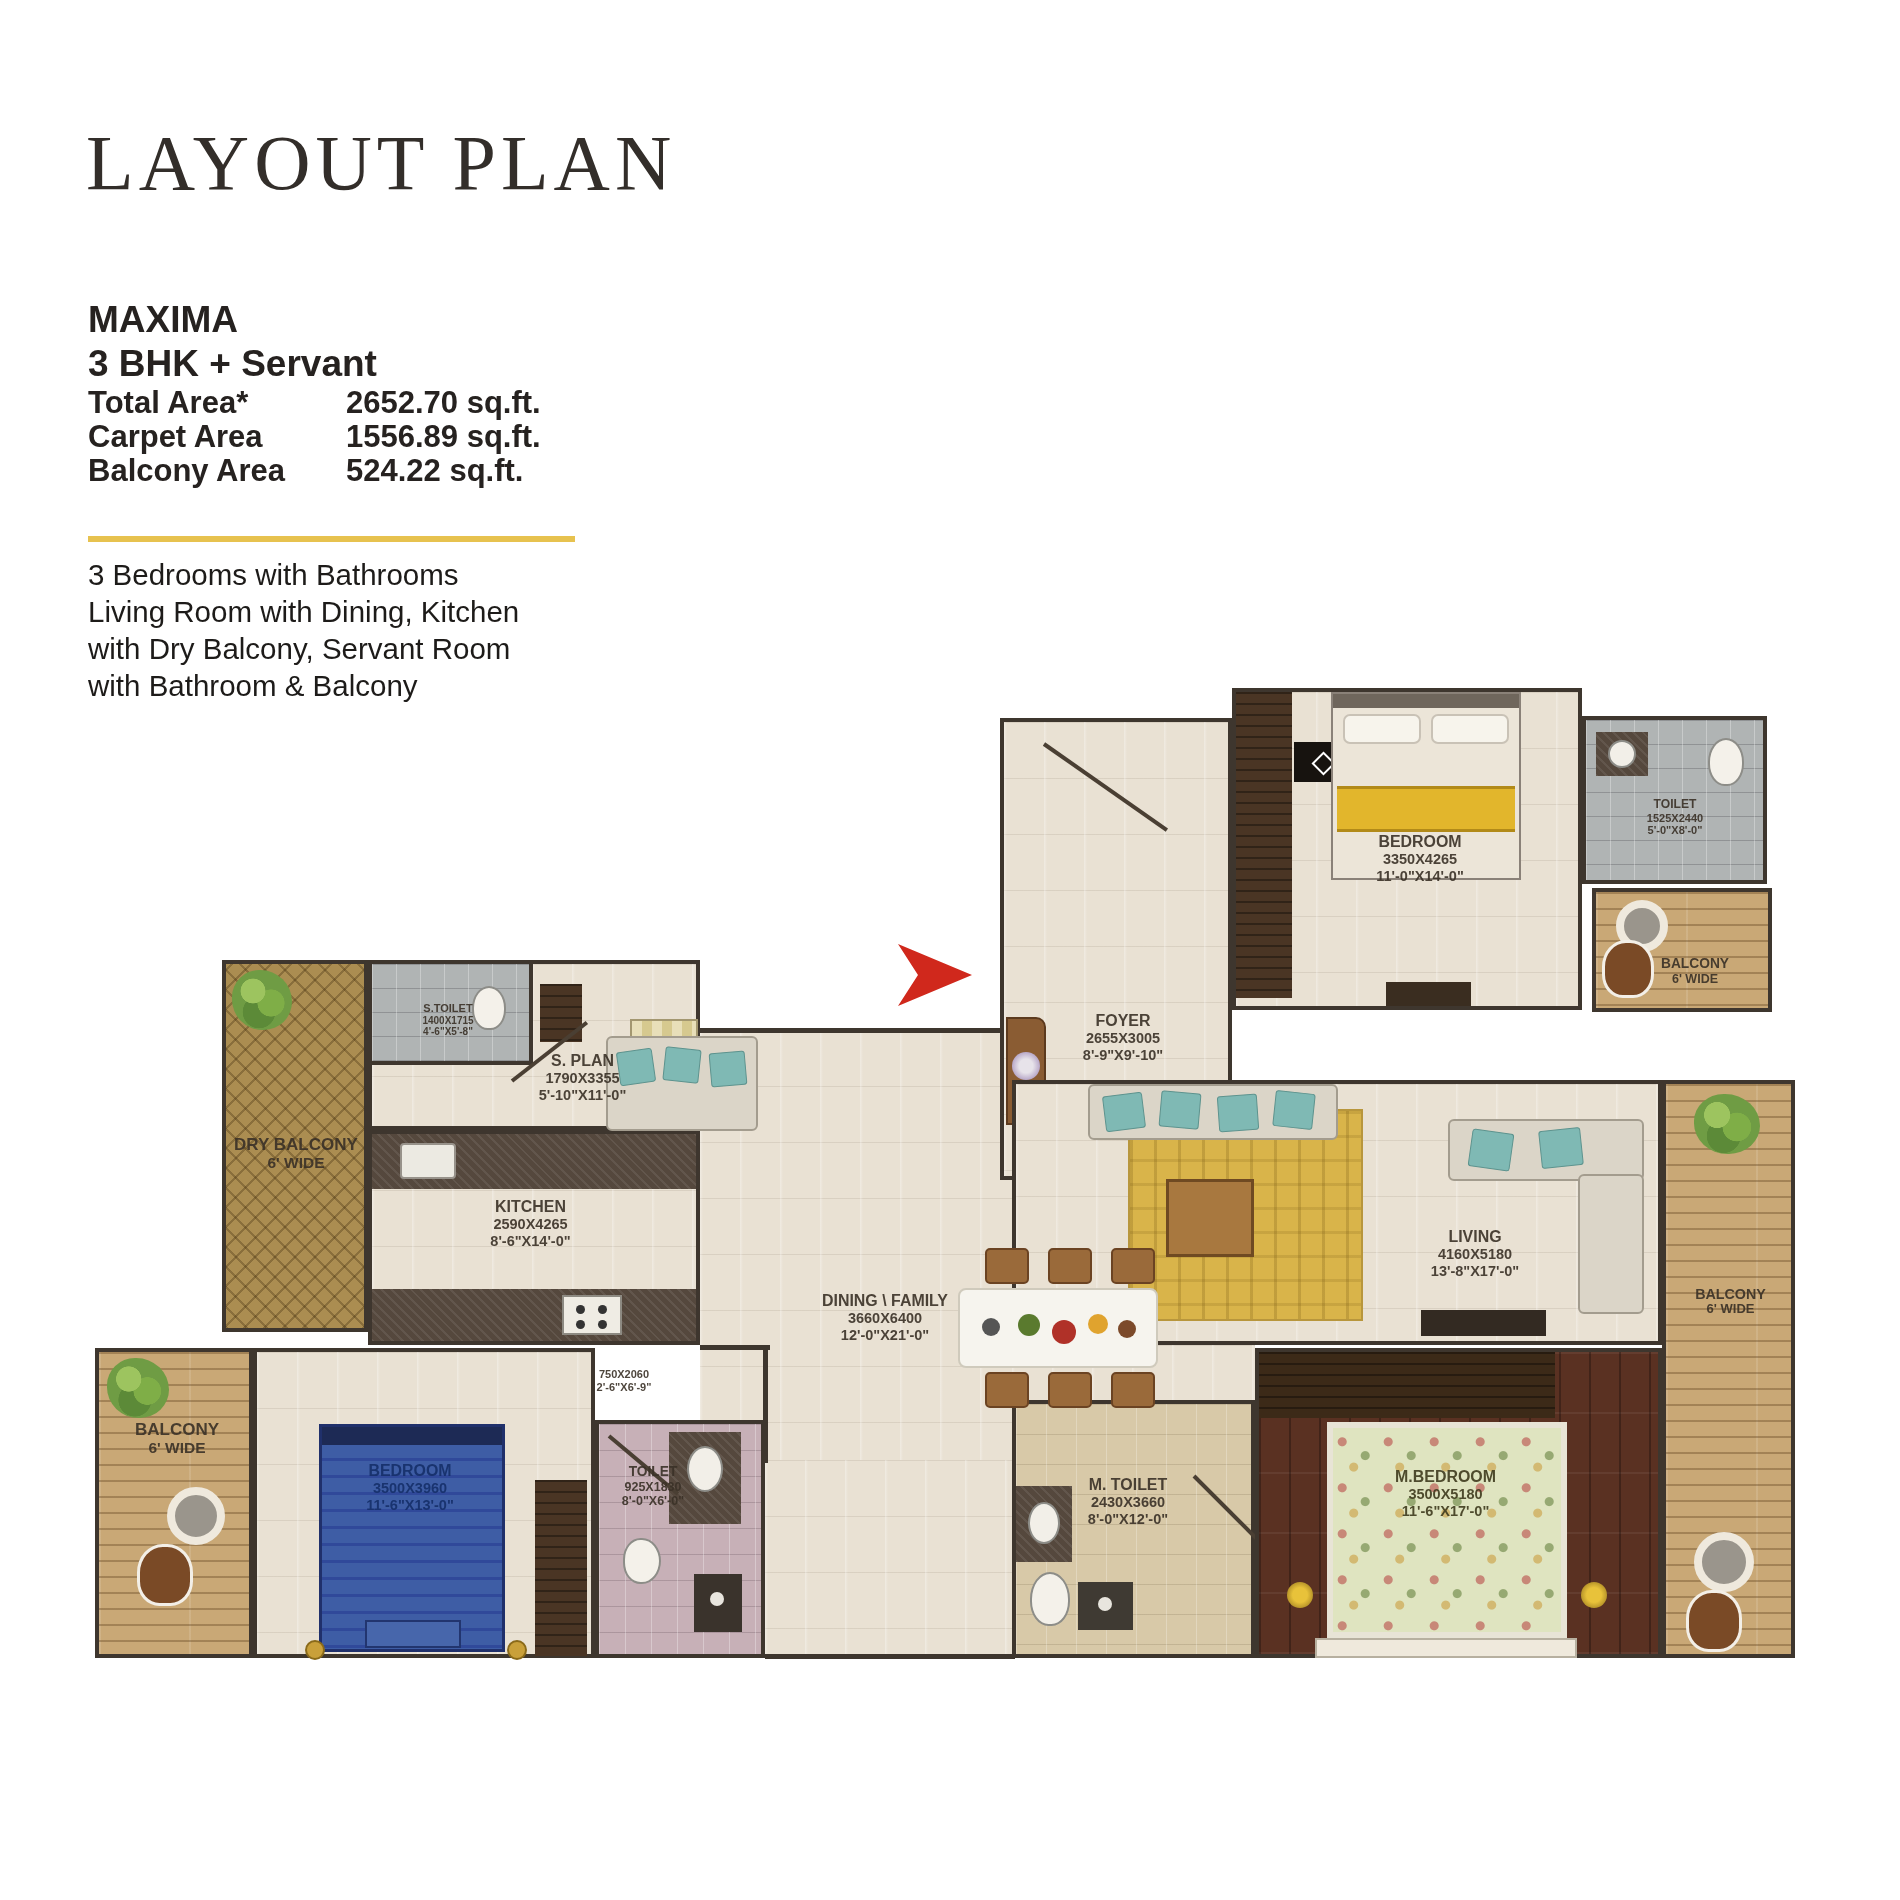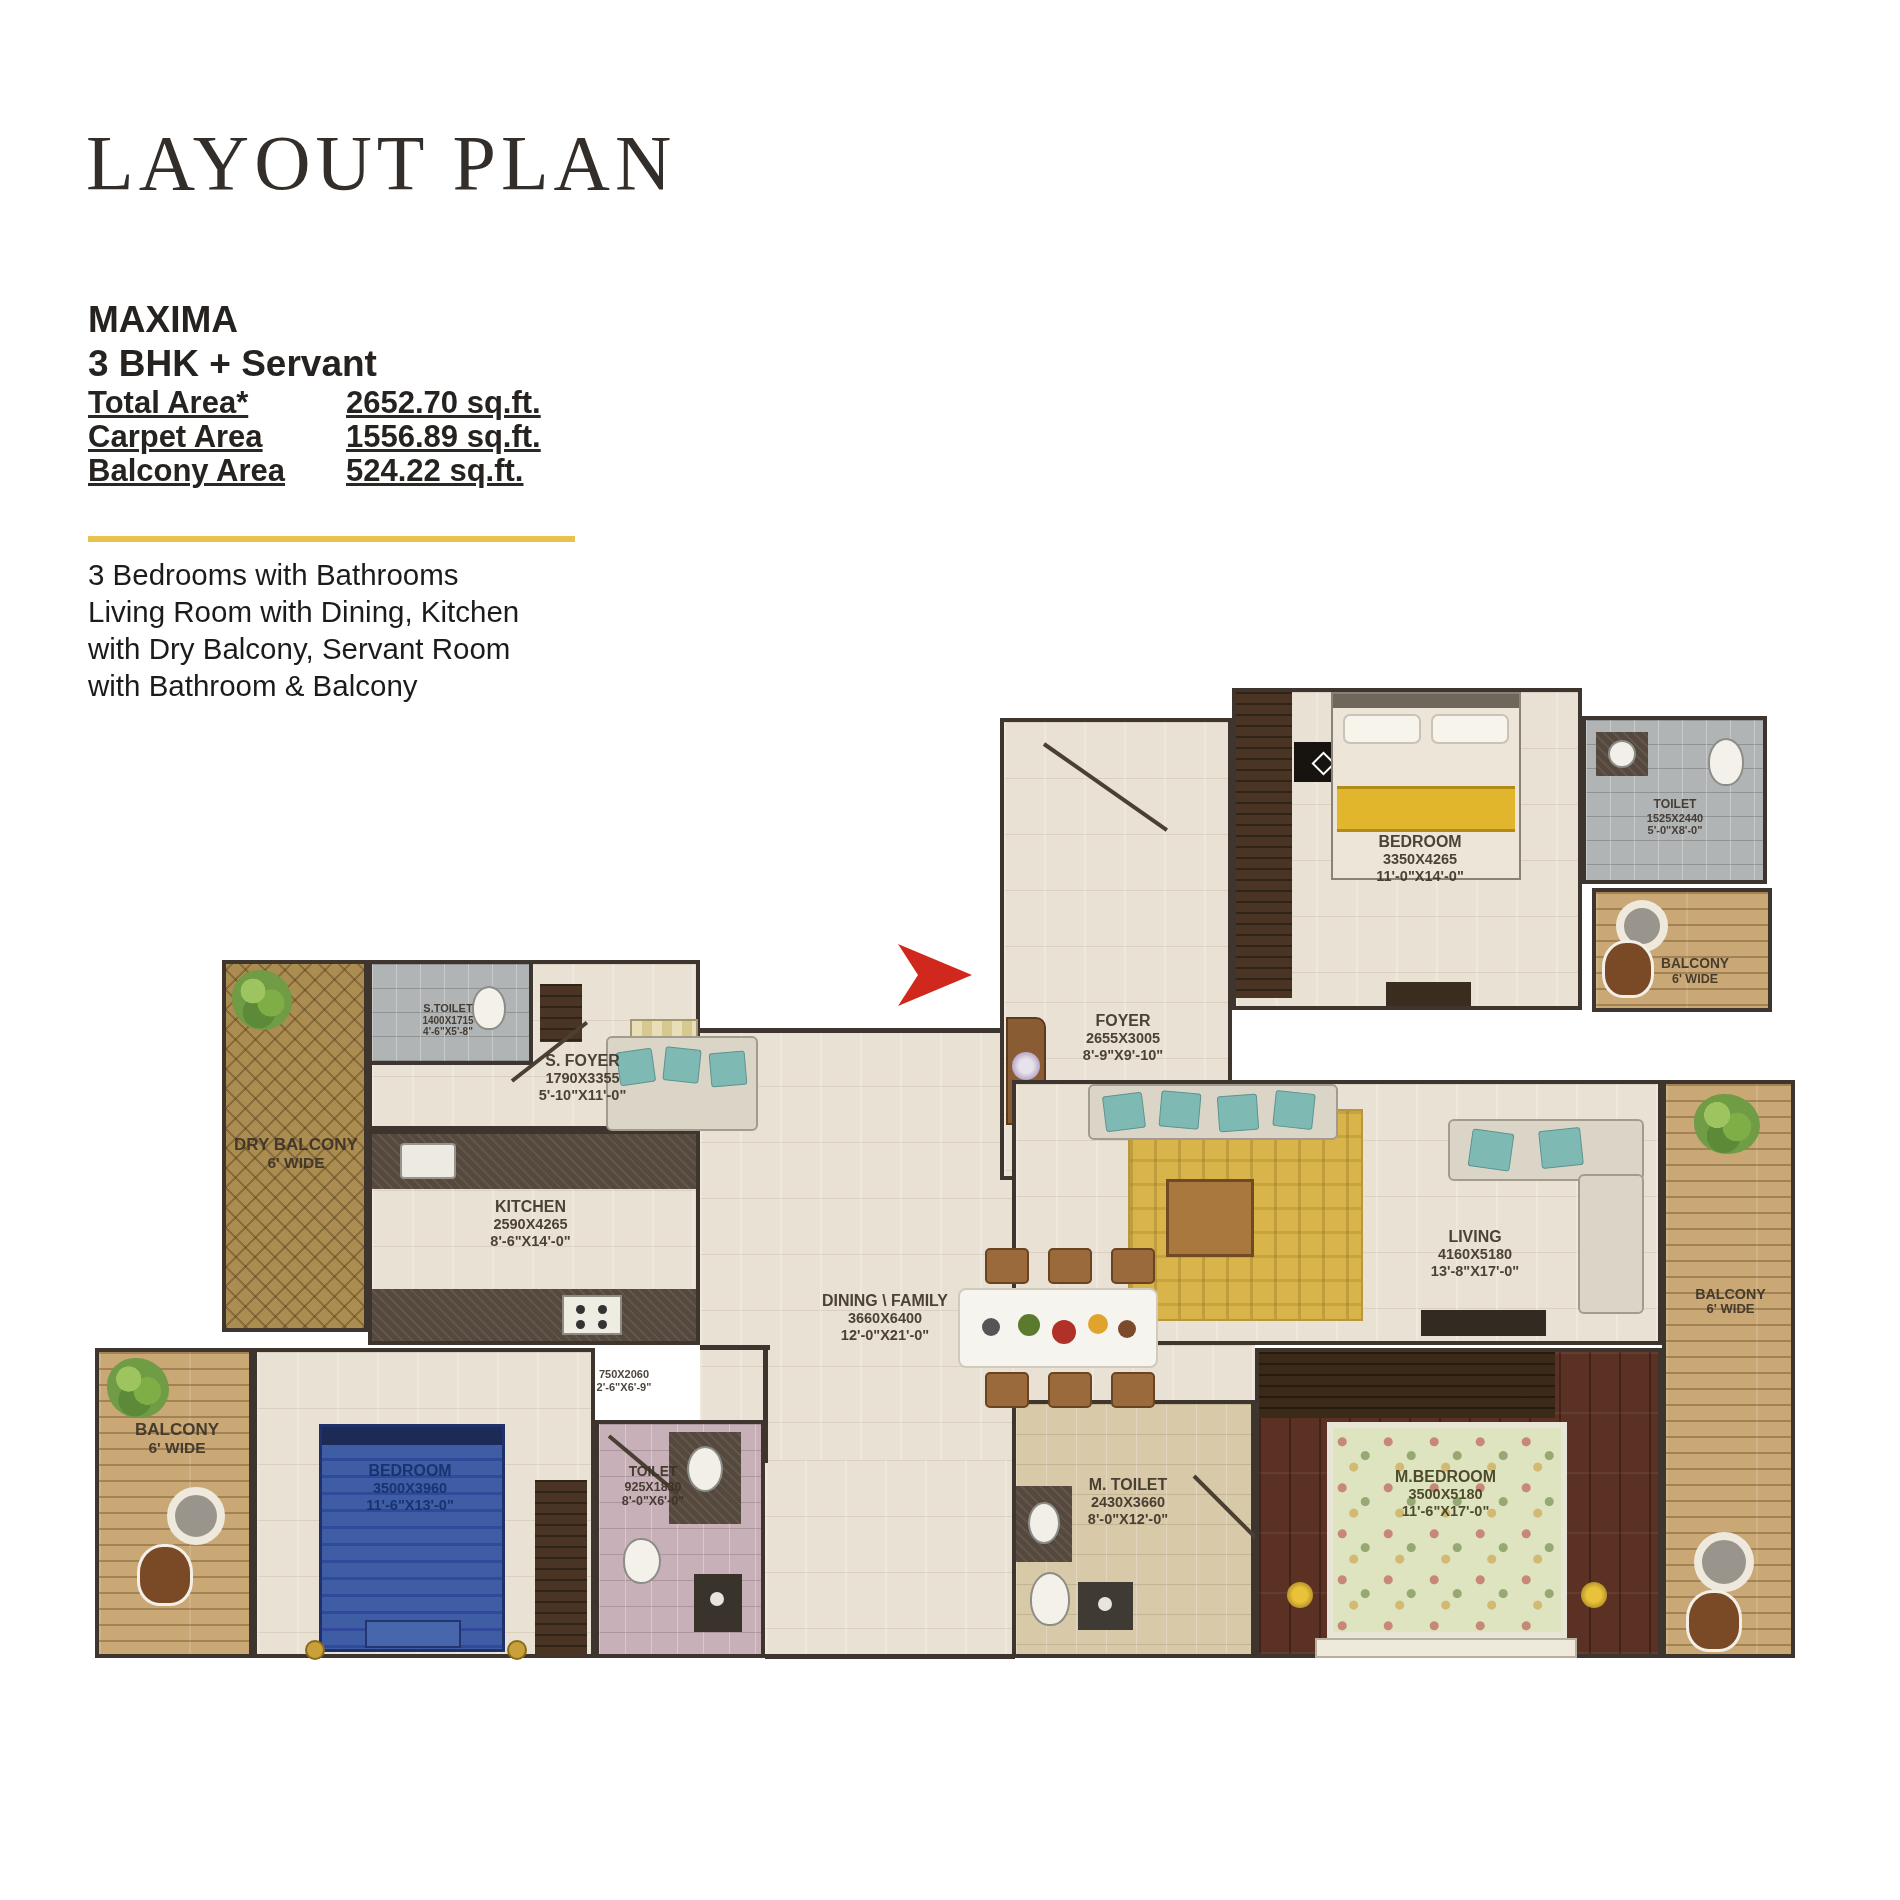--- a/index.html
+++ b/index.html
@@ -2,21 +2,21 @@
 <html><head>
 <meta charset="utf-8">
 <style>
   html,body{margin:0;padding:0;background:#ffffff;}
   .page{position:relative;width:1900px;height:1900px;background:#ffffff;overflow:hidden;
         font-family:"Liberation Sans", sans-serif;color:#2c2824;}
   
   .title{position:absolute;left:86px;top:118px;font-family:"Liberation Serif", serif;
          font-size:78px;letter-spacing:5px;color:#332e2a;}
   .unit-name{position:absolute;left:88px;top:298px;font-size:37px;font-weight:bold;line-height:1.2;color:#262220;}
-  .areas{position:absolute;left:88px;top:386px;width:490px;text-decoration:underline;}
+  .areas{position:absolute;left:88px;top:386px;width:490px;}
   .arow{display:flex;font-size:31px;font-weight:bold;line-height:34px;color:#262220;}
   .arow .al{width:258px;}
   .goldrule{position:absolute;left:88px;top:536px;width:487px;height:6px;background:#E7C24F;}
   .desc{position:absolute;left:88px;top:556px;font-size:29.5px;line-height:1.26;color:#1d1b19;}
   .footer{position:absolute;right:28px;top:1832px;font-size:27px;color:#121212;}
   
   .plan{position:absolute;left:0;top:0;width:1900px;height:1900px;}
   .room{position:absolute;box-sizing:border-box;border:4px solid #3e362e;}
   .openfloor{position:absolute;box-sizing:border-box;}
   .furn{position:absolute;box-sizing:border-box;}
@@ -273,21 +273,21 @@
       <div class="rname">FOYER</div>
       <div class="rdim">2655X3005</div>
       <div class="rdim">8'-9"X9'-10"</div>
     </div>
     <div class="rlabel" style="left:388px;top:1002px;width:120px;font-size:10px;">
       <div class="rname">S.TOILET</div>
       <div class="rdim">1400X1715</div>
       <div class="rdim">4'-6"X5'-8"</div>
     </div>
     <div class="rlabel" style="left:515px;top:1052px;width:135px;">
-      <div class="rname">S. FOYER</div>
+      <div class="rname">S. PLAN</div>
       <div class="rdim">1790X3355</div>
       <div class="rdim">5'-10"X11'-0"</div>
     </div>
     <div class="rlabel" style="left:232px;top:1135px;width:128px;font-size:15.5px;">
       <div class="rname" style="white-space:normal;">DRY BALCONY</div>
       <div class="rdim">6' WIDE</div>
     </div>
     <div class="rlabel" style="left:463px;top:1198px;width:135px;">
       <div class="rname">KITCHEN</div>
       <div class="rdim">2590X4265</div>

